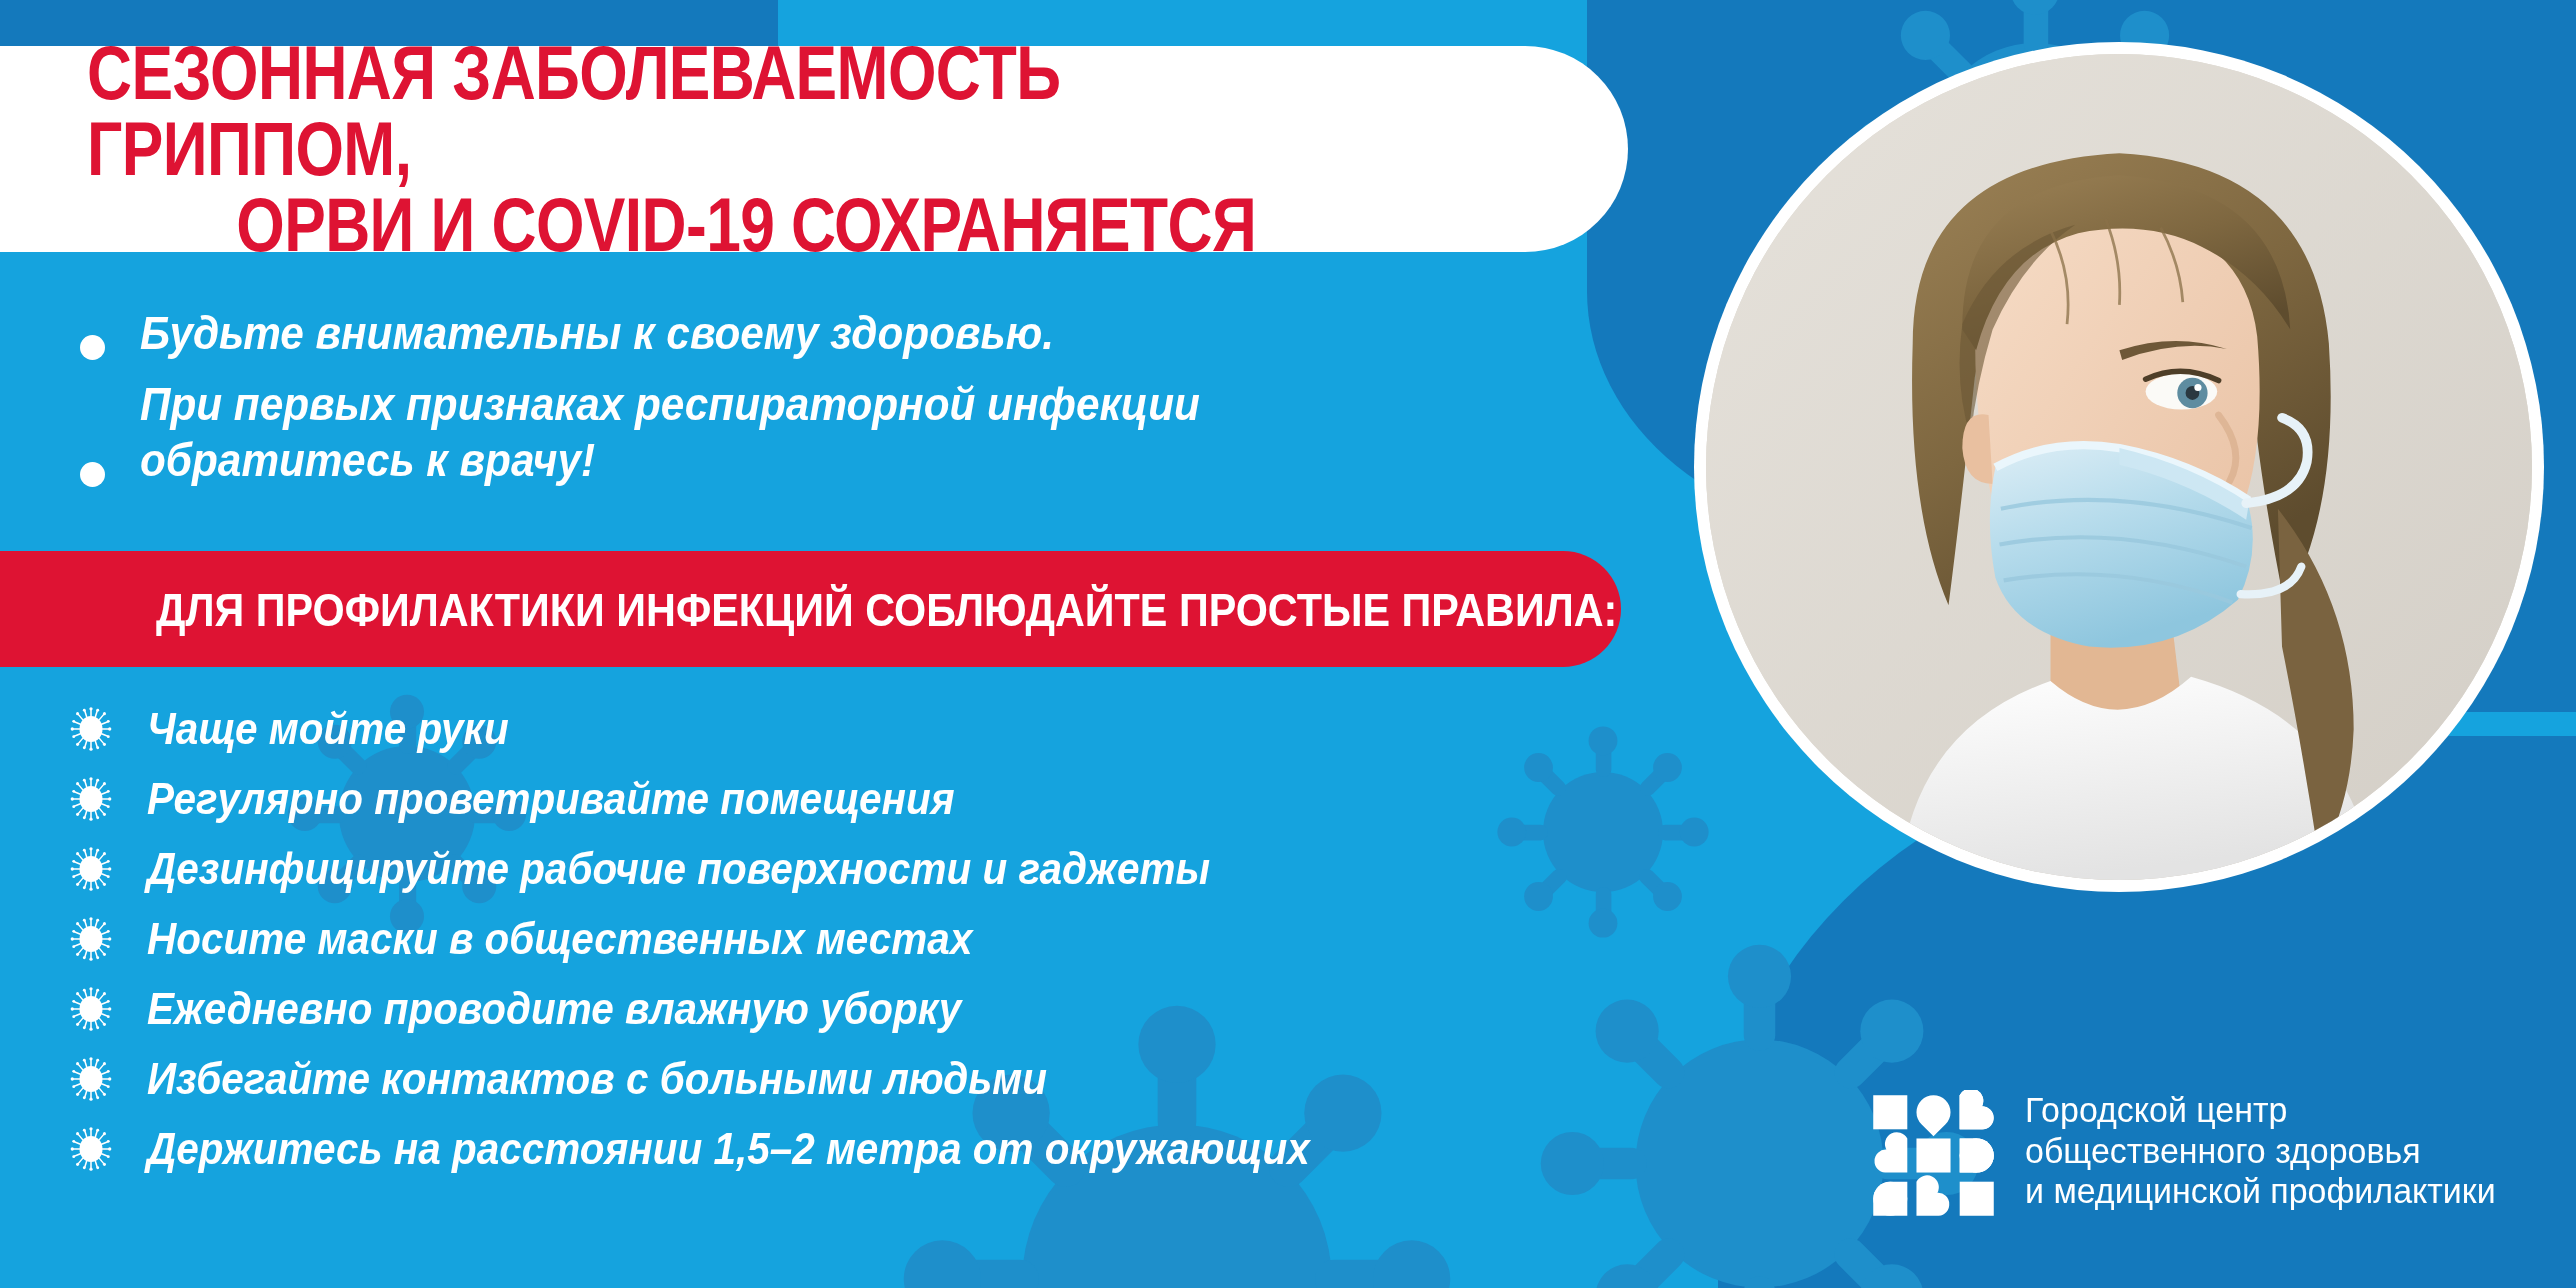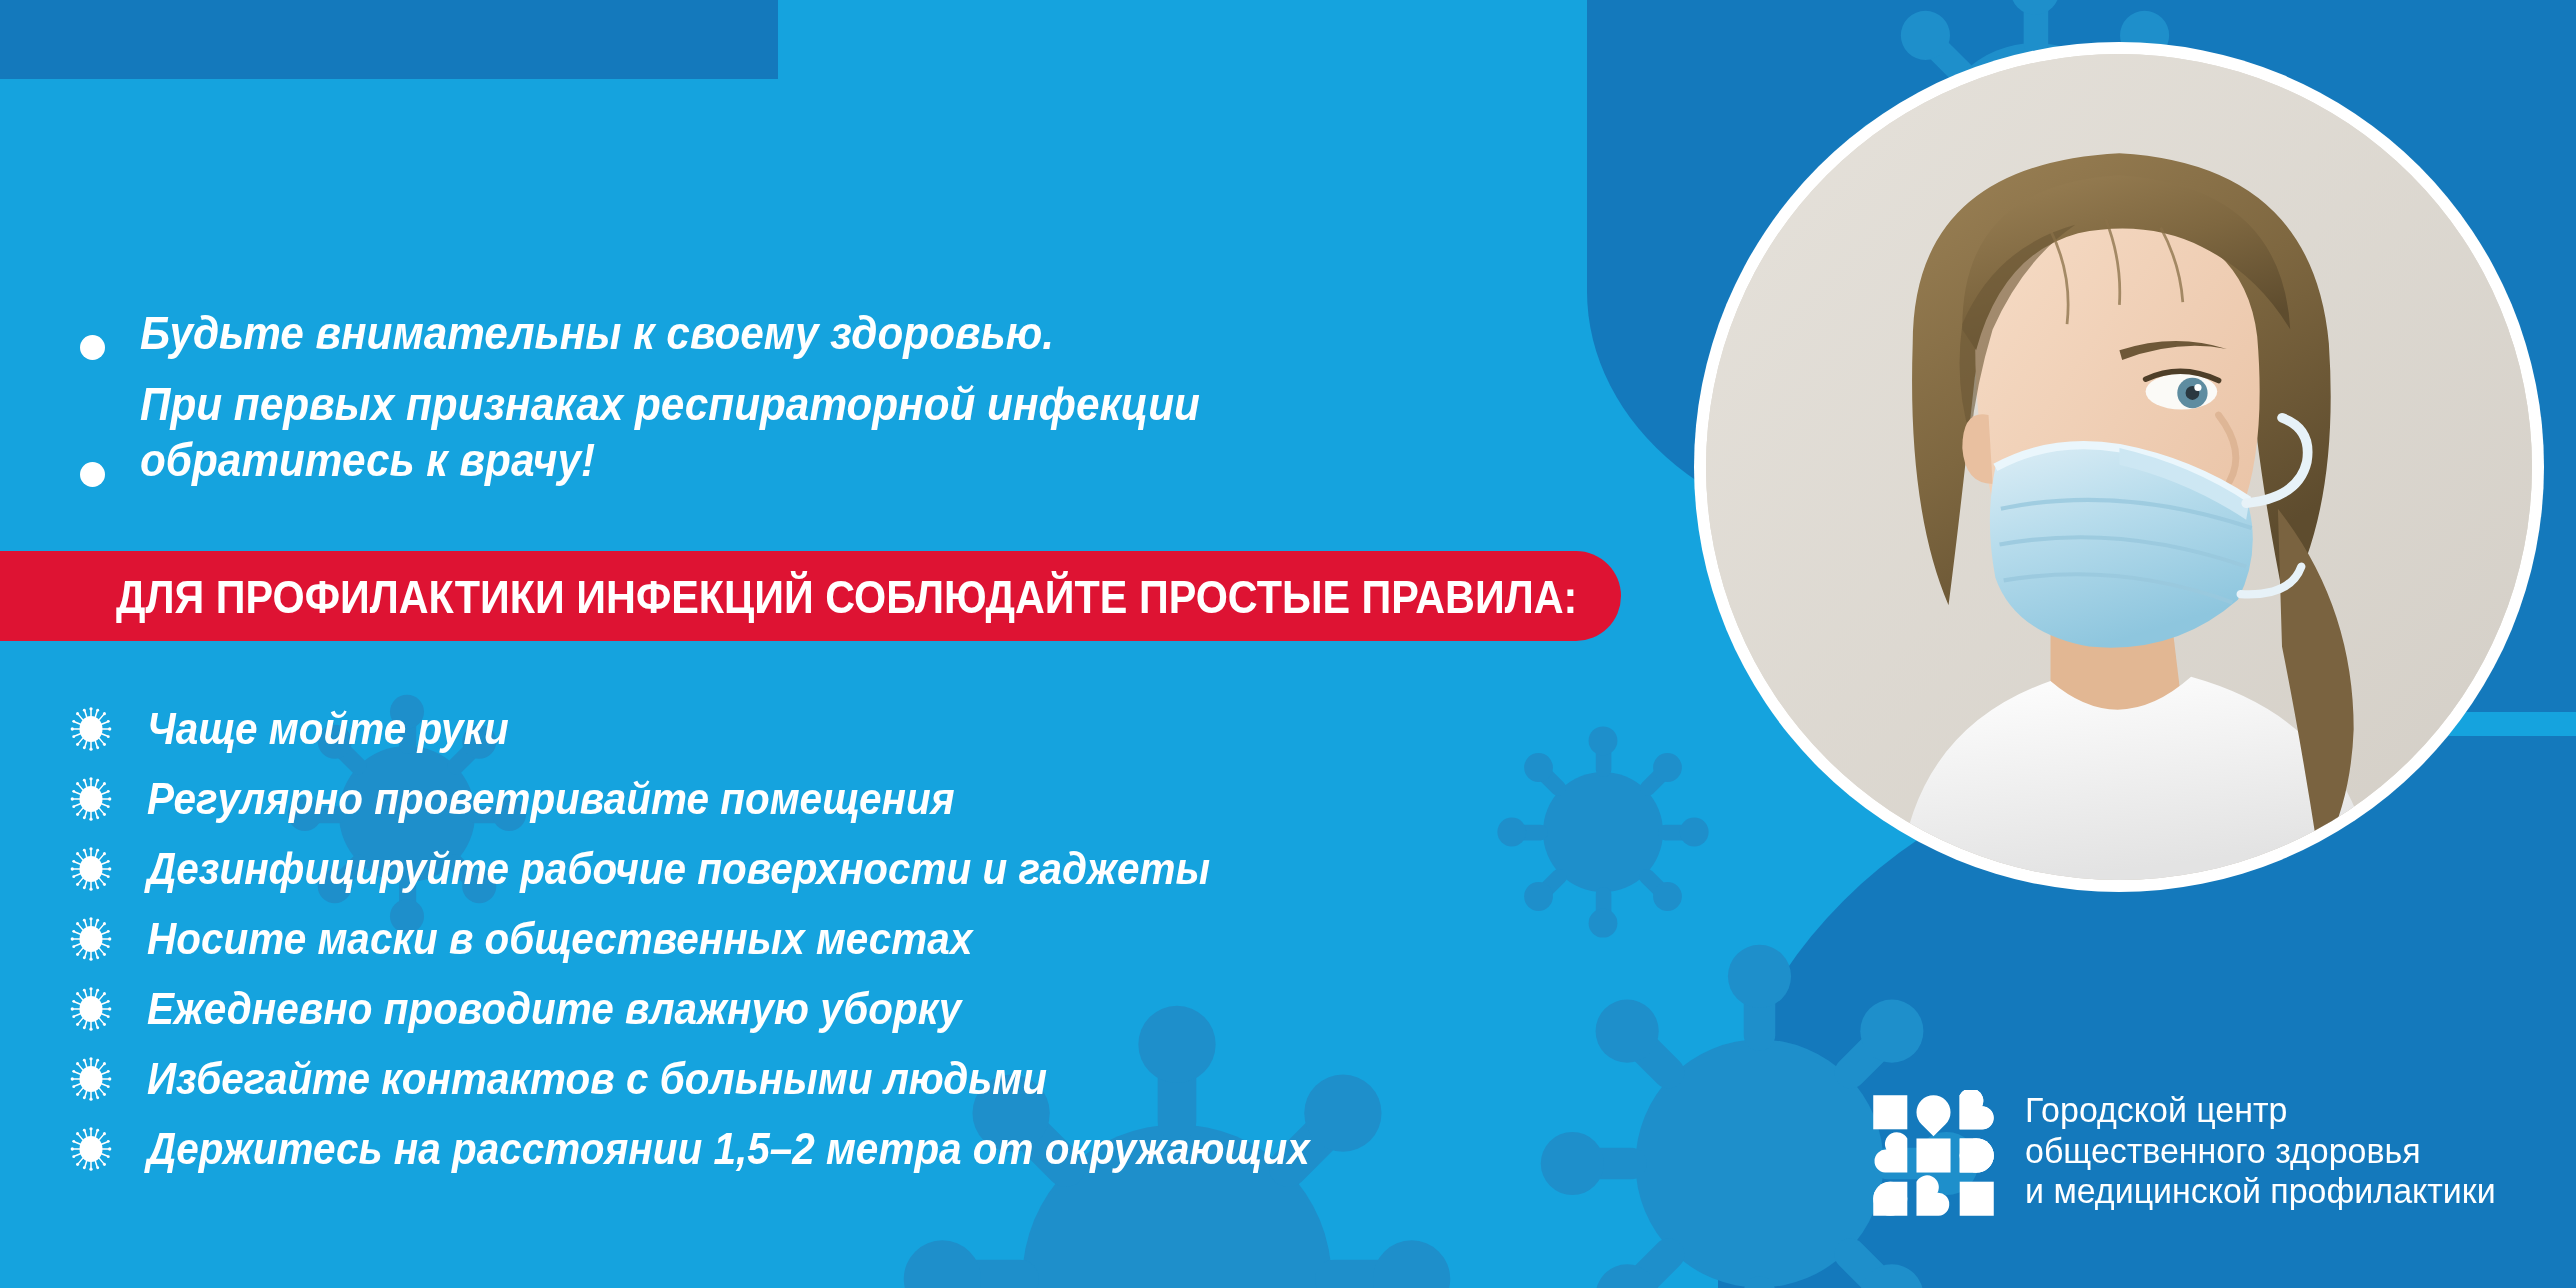--- a/index.html
+++ b/index.html
@@ -90,25 +90,25 @@
     font-style:italic; font-weight:bold;
     font-size:47px; line-height:1.18;
     transform:scaleX(0.90);
     transform-origin:left top;
     white-space:pre-line;
   }
 
   
   .red-banner {
     position:absolute; left:0; top:551px;
-    width:1621px; height:90px;
+    width:1621px; height:116px;
     background:#DE1333;
     border-top-right-radius:58px;
     border-bottom-right-radius:58px;
-    display:flex; align-items:center;
+    display:flex; align-items:center;padding-left:40px;
   }
   .red-banner-text {
     margin-left:116px;
     color:#fff; font-weight:bold;
     font-size:47px; letter-spacing:0px;
     transform:scaleX(0.88);
     transform-origin:left center;
     white-space:nowrap;
   }
 
@@ -316,20 +316,26 @@
             <rect x="16" y="93" width="34" height="14" rx="7"></rect>
               <circle cx="17" cy="100" r="14"></circle>
             <rect x="150" y="93" width="34" height="14" rx="7"></rect>
               <circle cx="183" cy="100" r="14"></circle>
           </g>
         </g>
       </g>
     </svg>
   </div>
 
+  <div class="title-card">
+    <div class="title-text">
+      <span>СЕЗОННАЯ ЗАБОЛЕВАЕМОСТЬ ГРИППОМ,</span>
+      <span class="title-line2">ОРВИ И COVID-19 СОХРАНЯЕТСЯ</span>
+    </div>
+  </div>
 
   <div class="top-list">
     <div class="top-item">
       <span class="dot"></span>
       <span class="top-item-text">Будьте внимательны к своему здоровью.</span>
     </div>
     <div class="top-item">
       <span class="dot"></span>
       <span class="top-item-text">При первых признаках респираторной инфекции
 обратитесь к врачу!</span>

